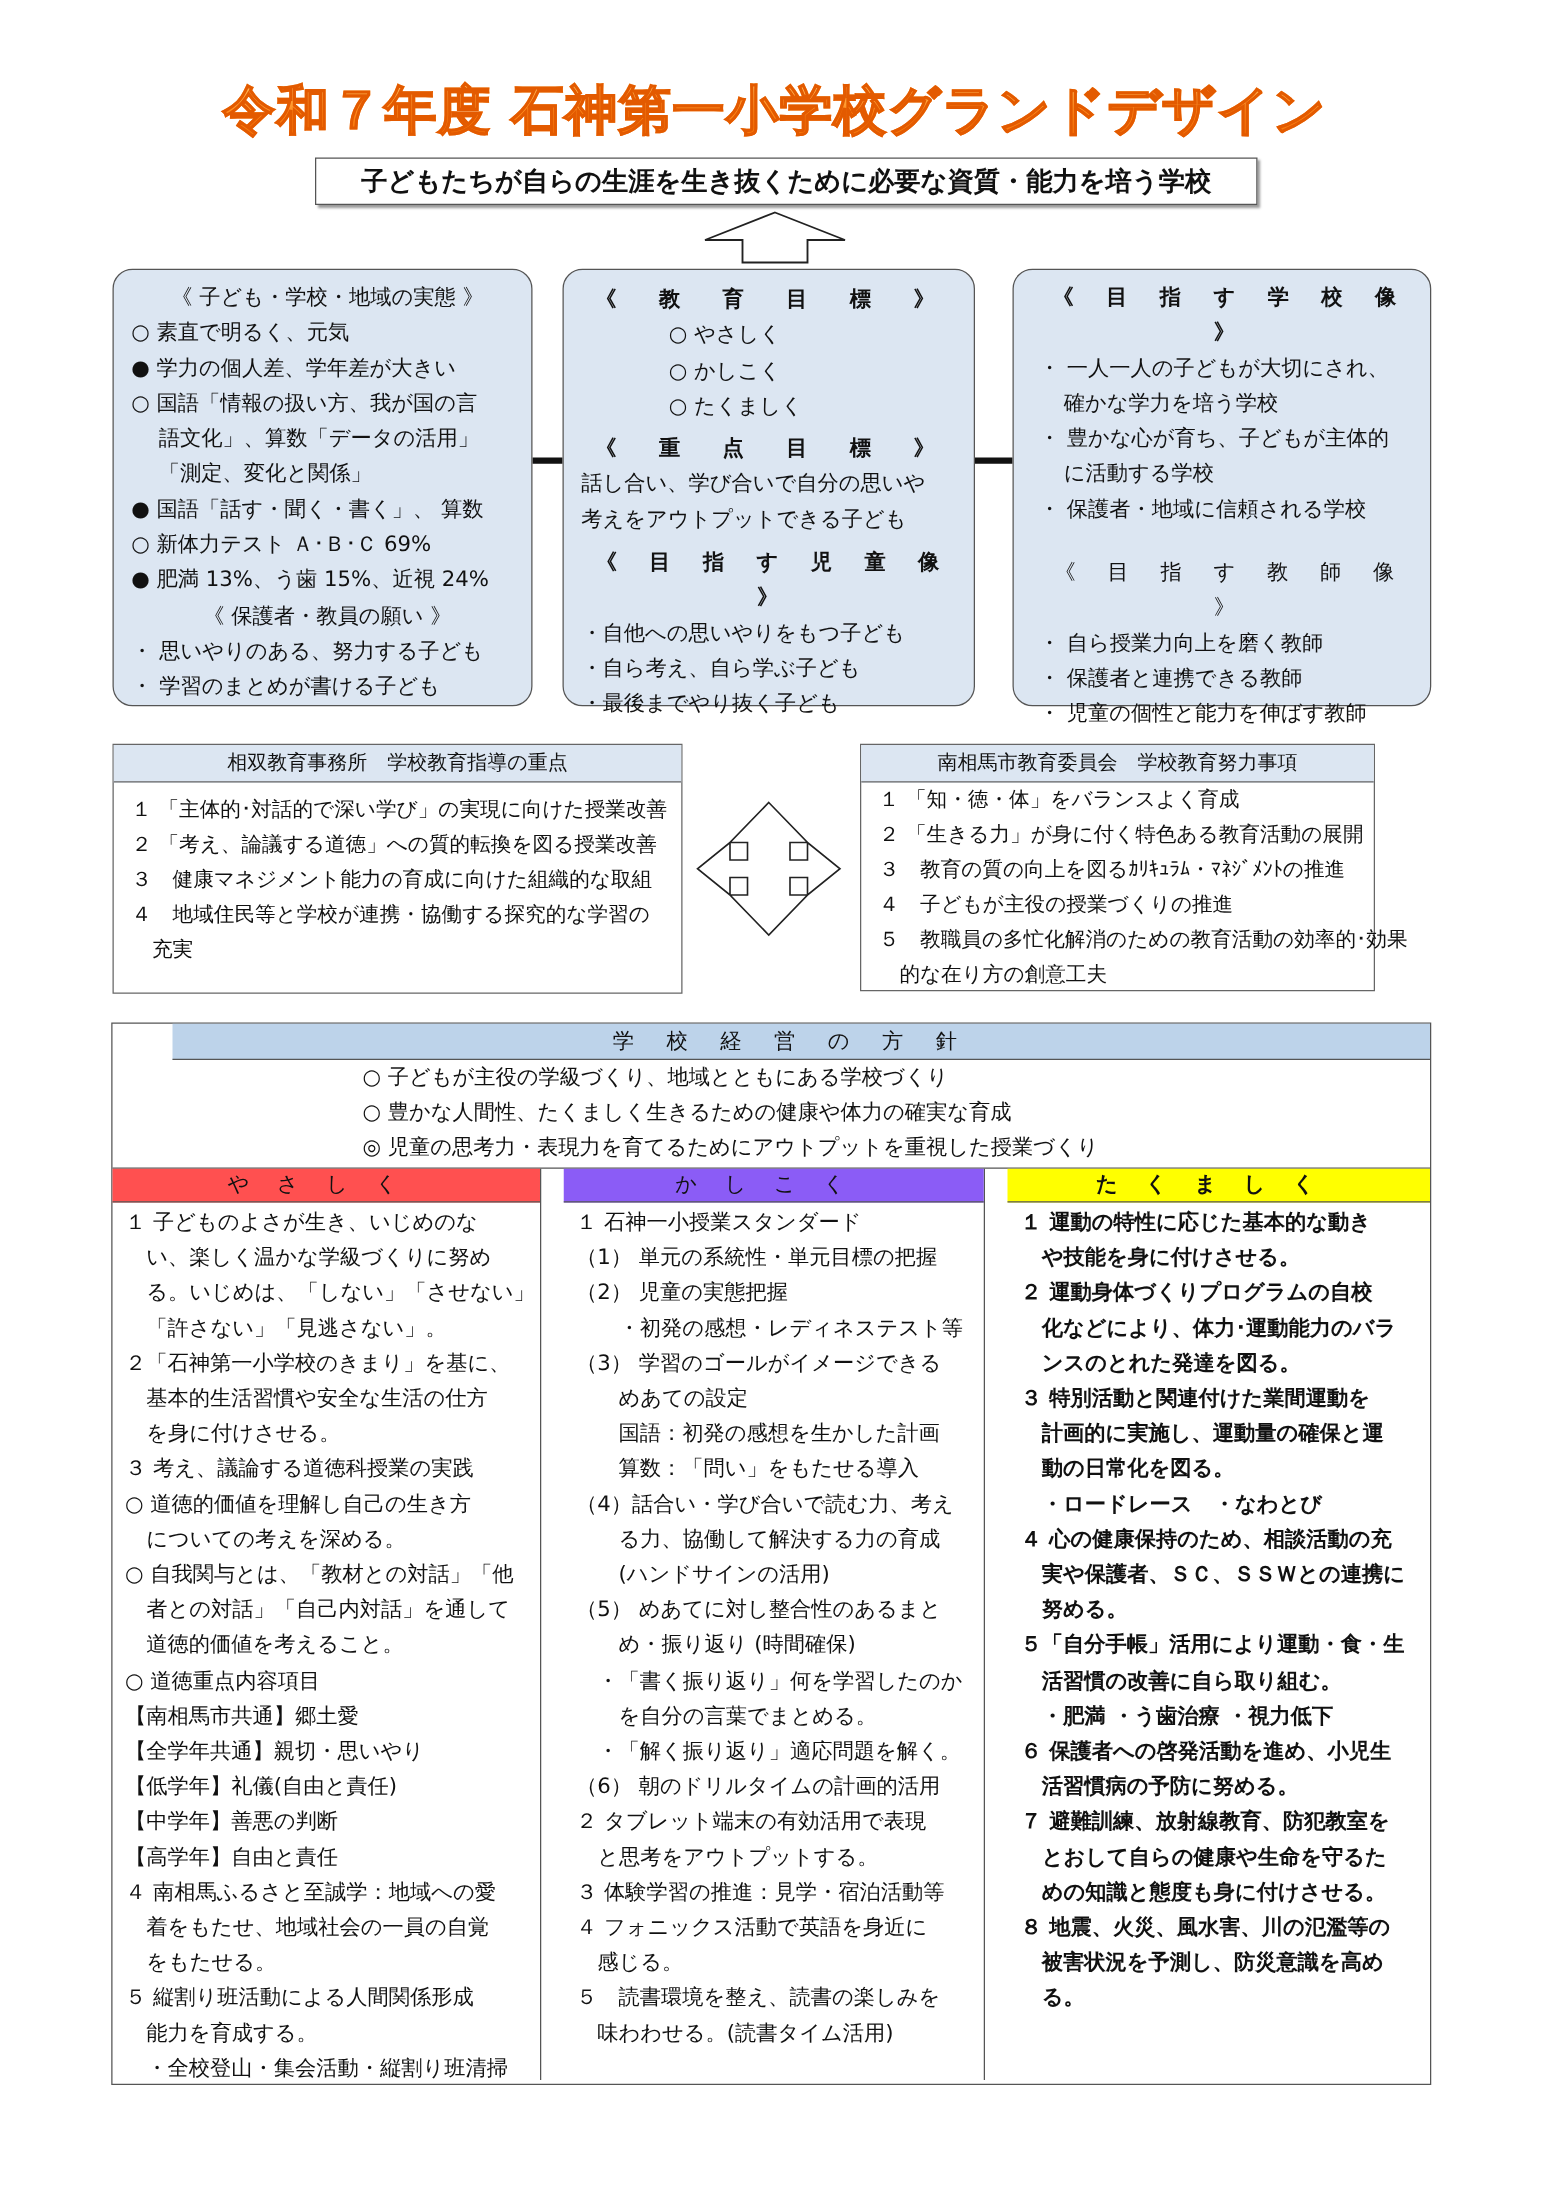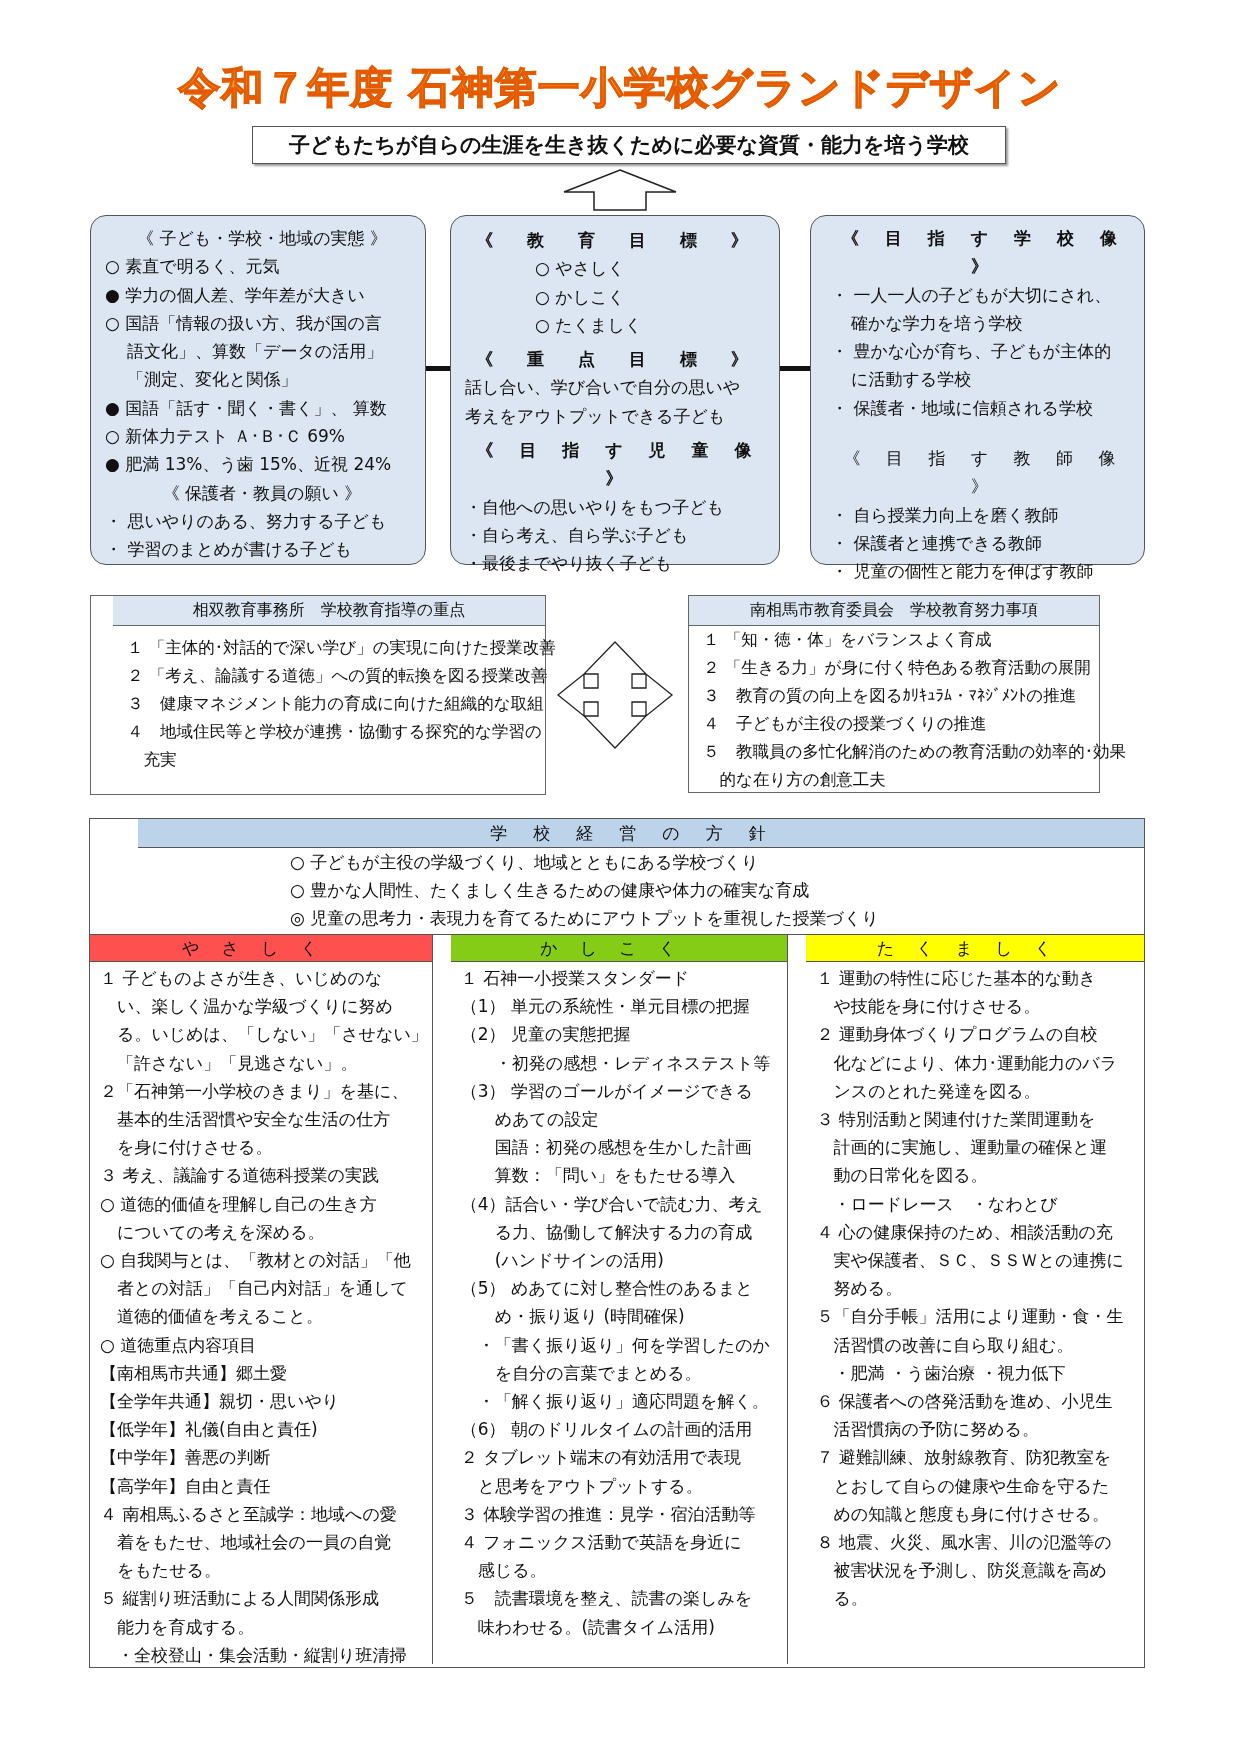--- a/index.html
+++ b/index.html
@@ -34,40 +34,40 @@
   .hd-spaced { letter-spacing:10px; }
   .indent1 { padding-left:22px; }
   .indent2 { padding-left:20px; }
   .goal-line { padding-left:70px; }
   .li { white-space:nowrap; }
 
   
   .sbox { border:1.5px solid #666; box-sizing:border-box; background:#fff; }
   .shead { background:#dce6f2; border-bottom:1.5px solid #666; text-align:center;
            font-size:16px; line-height:28px; height:30px; box-sizing:border-box; }
-  .box4 { left:90px; top:595px; width:456px; height:200px;padding-left:22px; }
+  .box4 { left:90px; top:595px; width:456px; height:200px; }
   .box5 { left:688px; top:595px; width:412px; height:198px; }
   .sbody { font-size:16.5px; line-height:28px; padding:0 8px 0 14px; white-space:nowrap; }
   .box4 .sbody { padding-top:8px; }
   .fourway { left:552px; top:636px; width:126px; height:118px; }
 
   
   .policy { left:89px; top:818px; width:1056px; height:850px; border:1.5px solid #555;
             box-sizing:border-box; }
   .phead { background:#bdd3ea; height:28px; border-bottom:1.5px solid #555; text-align:center;
            font-size:17px; line-height:28px; letter-spacing:26px;margin-left:48px; }
   .pbody { padding-left:200px; font-size:17px; line-height:28px; padding-top:0; height:86px; }
   .cols { display:flex; border-top:1.5px solid #555;gap:18px; }
   .colhead { height:27px; line-height:27px; text-align:center; font-size:17px; letter-spacing:22px;
              border-bottom:1.5px solid #555; box-sizing:border-box; }
   .col { box-sizing:border-box; border-right:1.5px solid #555; }
-  .col:last-child { border-right:none; }
+  .col:last-child { border-right:none;font-weight:bold; }
   .colbody { font-size:17px; line-height:28.2px; padding:2px 4px 0 10px; white-space:nowrap; height:700px; }
   .red { background:#ff5050; }
-  .green { background:#84cc16; }
+  .green { background:#8b5cf6; }
   .yellow { background:#ffff00; }
 </style>
 </head>
 <body>
 
 <div class="abs title">令和７年度 石神第一小学校グランドデザイン</div>
 <div class="abs motto">子どもたちが自らの生涯を生き抜くために必要な資質・能力を培う学校</div>
 <svg class="abs uparrow" viewBox="0 0 120 44">
   <polygon points="60,2 116,24 86,24 86,42 34,42 34,24 4,24" fill="#fff" stroke="#222" stroke-width="1.5"></polygon>
 </svg>

